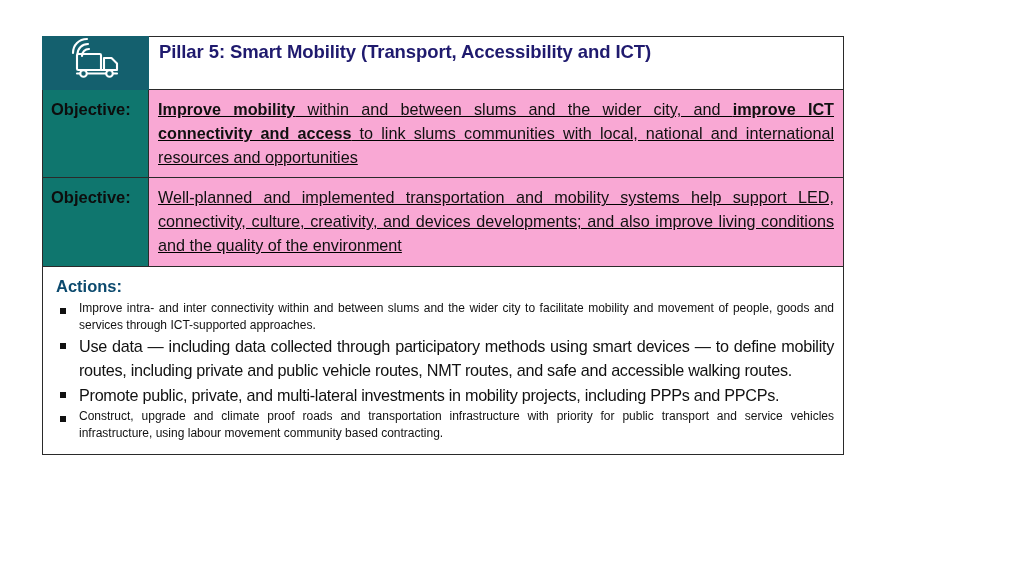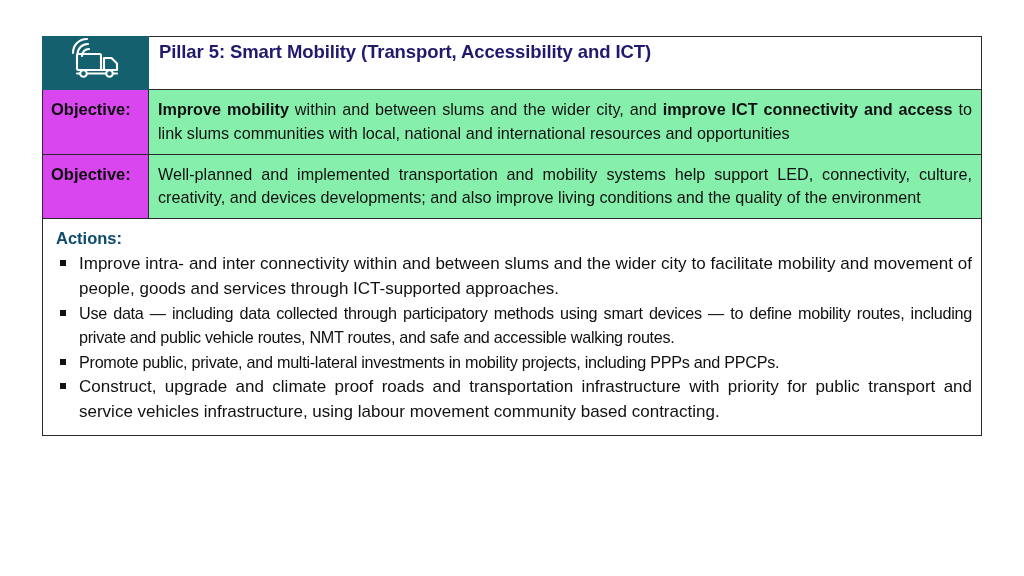--- a/index.html
+++ b/index.html
@@ -17,21 +17,21 @@
     height: 576px;
     background: #ffffff;
     overflow: hidden;
   }
 
   
   .pillar-table {
     position: absolute;
     left: 42px;
     top: 36px;
-    width: 940px;
+    width: 802px;
     border-collapse: collapse;
     table-layout: fixed;
   }
 
   .pillar-table td {
     border: 1px solid #2a2a2a;
     vertical-align: top;
     padding: 0;
   }
 
@@ -60,34 +60,35 @@
     font-size: 18.5px;
     line-height: 1.15;
     letter-spacing: -0.1px;
     white-space: nowrap;
   }
 
   
   .label-cell {
     width: 106px;
     padding: 8px 0 8px 8px !important;
-    background: #d946ef;
+    background: #0f766e;
   }
   .label-cell .lbl {
     font-weight: bold;
     font-size: 16.5px;
     color: #0d0d0d;
     line-height: 1.45;
     white-space: nowrap;
   }
 
   
   .body-cell {
     padding: 8px 9px 8px 9px !important;
-    background: #86efac;
+    background: #f9a8d4;
+    text-decoration: underline;
   }
   .para {
     font-size: 16.2px;
     line-height: 1.47;
     color: #111111;
     text-align: justify;
     text-justify: inter-word;
     margin: 0;
     hyphens: none;
   }
@@ -106,21 +107,21 @@
     margin: 0 0 1px 2px;
   }
   ul.actions-list {
     list-style: none;
     margin: 0;
     padding: 0;
   }
   ul.actions-list li {
     position: relative;
     padding-left: 25px;
-    font-size: 17px;
+    font-size: 12px;
     line-height: 1.47;
     color: #111111;
     text-align: justify;
     text-justify: inter-word;
     margin: 0 0 0.5px 0;
   }
   ul.actions-list li .bullet {
     position: absolute;
     left: 6px;
     top: 8px;

